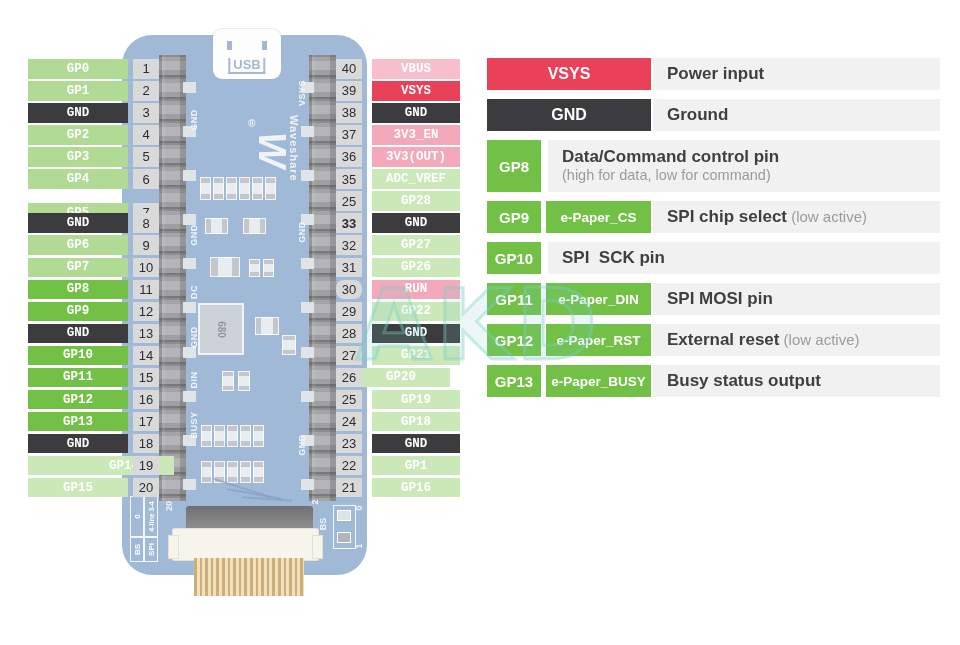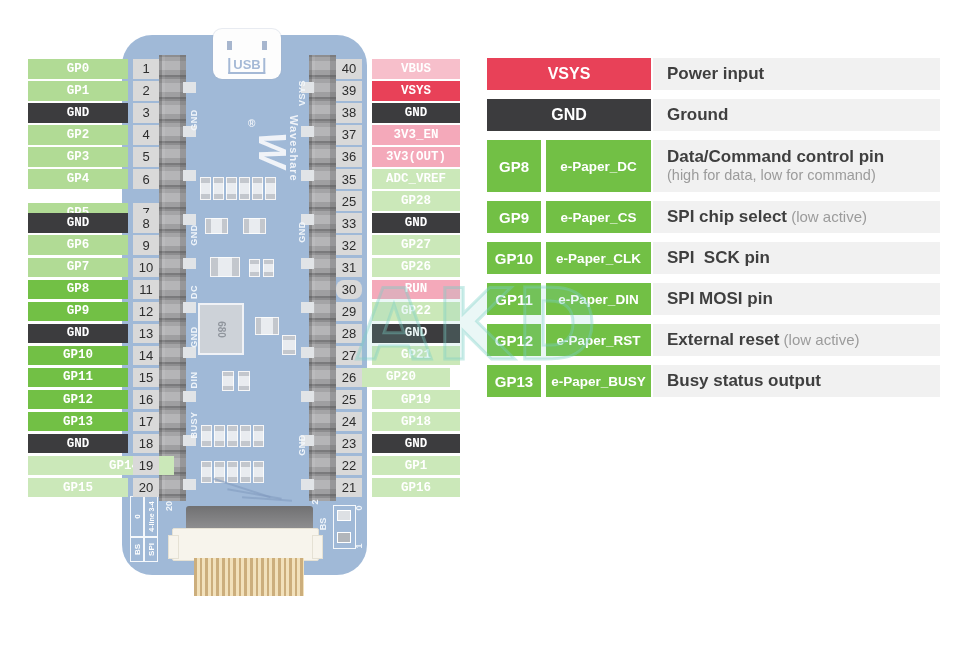--- a/index.html
+++ b/index.html
@@ -289,21 +289,21 @@
       <div class="prow" style="top: 169.3px; left: 0px; width: 960px;">
         <div class="pbox c-green-light" style="left: 372px; width: 88px;">ADC_VREF</div>
         <div class="pnum" style="left: 336px;">35</div>
       </div>
       <div class="prow" style="top: 191.3px; left: 0px; width: 960px;">
         <div class="pbox c-green-light" style="left: 372px; width: 88px;">GP28</div>
         <div class="pnum" style="left: 336px;">25</div>
       </div>
       <div class="prow" style="top: 213.3px; left: 0px; width: 960px;">
         <div class="pbox c-gnd" style="left: 372px; width: 88px;">GND</div>
-        <div class="pnum" style="left: 336px;">33</div>
+        <div class="pnum" style="left: 336px; font-weight: bold;">33</div>
       </div>
       <div class="prow" style="top: 235.4px; left: 0px; width: 960px;">
         <div class="pbox c-green-light" style="left: 372px; width: 88px;">GP27</div>
         <div class="pnum" style="left: 336px;">32</div>
       </div>
       <div class="prow" style="top: 257.5px; left: 0px; width: 960px;">
         <div class="pbox c-green-light" style="left: 372px; width: 88px;">GP26</div>
         <div class="pnum" style="left: 336px;">31</div>
       </div>
       <div class="prow" style="top: 279.5px; left: 0px; width: 960px;">
@@ -356,36 +356,34 @@
         </div>
       </div>
       <div class="lrow">
         <div class="badge b-span c-gnd">GND</div>
         <div class="ldesc">
           <span class="inline-wrap">Ground</span>
         </div>
       </div>
       <div class="lrow tall">
         <div class="badge b-gp c-green-bright">GP8</div>
-        <div class="badge b-fn c-green-bright">e-Paper_DC</div>
         <div class="ldesc">
           <span class="main">Data/Command control pin</span>
           <span class="sub">(high for data, low for command)</span>
         </div>
       </div>
       <div class="lrow">
         <div class="badge b-gp c-green-bright">GP9</div>
         <div class="badge b-fn c-green-bright">e-Paper_CS</div>
         <div class="ldesc">
           <span class="inline-wrap">SPI chip select<span class="sub"> (low active)</span></span>
         </div>
       </div>
       <div class="lrow">
         <div class="badge b-gp c-green-bright">GP10</div>
-        <div class="badge b-fn c-green-bright">e-Paper_CLK</div>
         <div class="ldesc">
           <span class="inline-wrap">SPI  SCK pin</span>
         </div>
       </div>
       <div class="lrow">
         <div class="badge b-gp c-green-bright">GP11</div>
         <div class="badge b-fn c-green-bright">e-Paper_DIN</div>
         <div class="ldesc">
           <span class="inline-wrap">SPI MOSI pin</span>
         </div>

